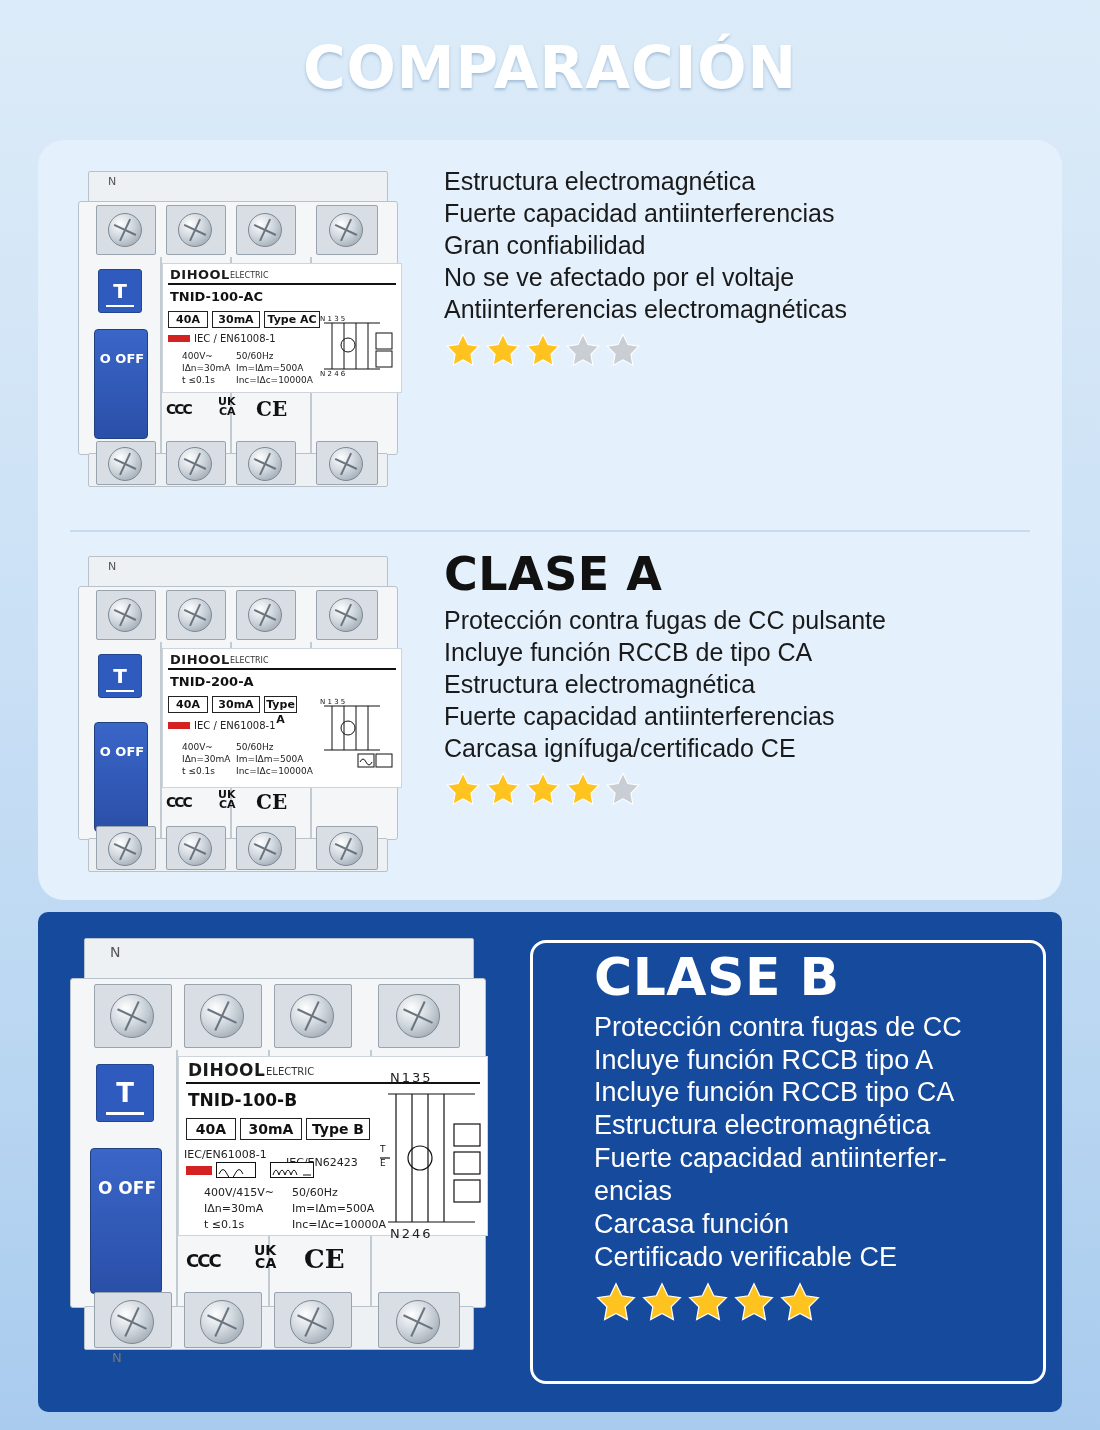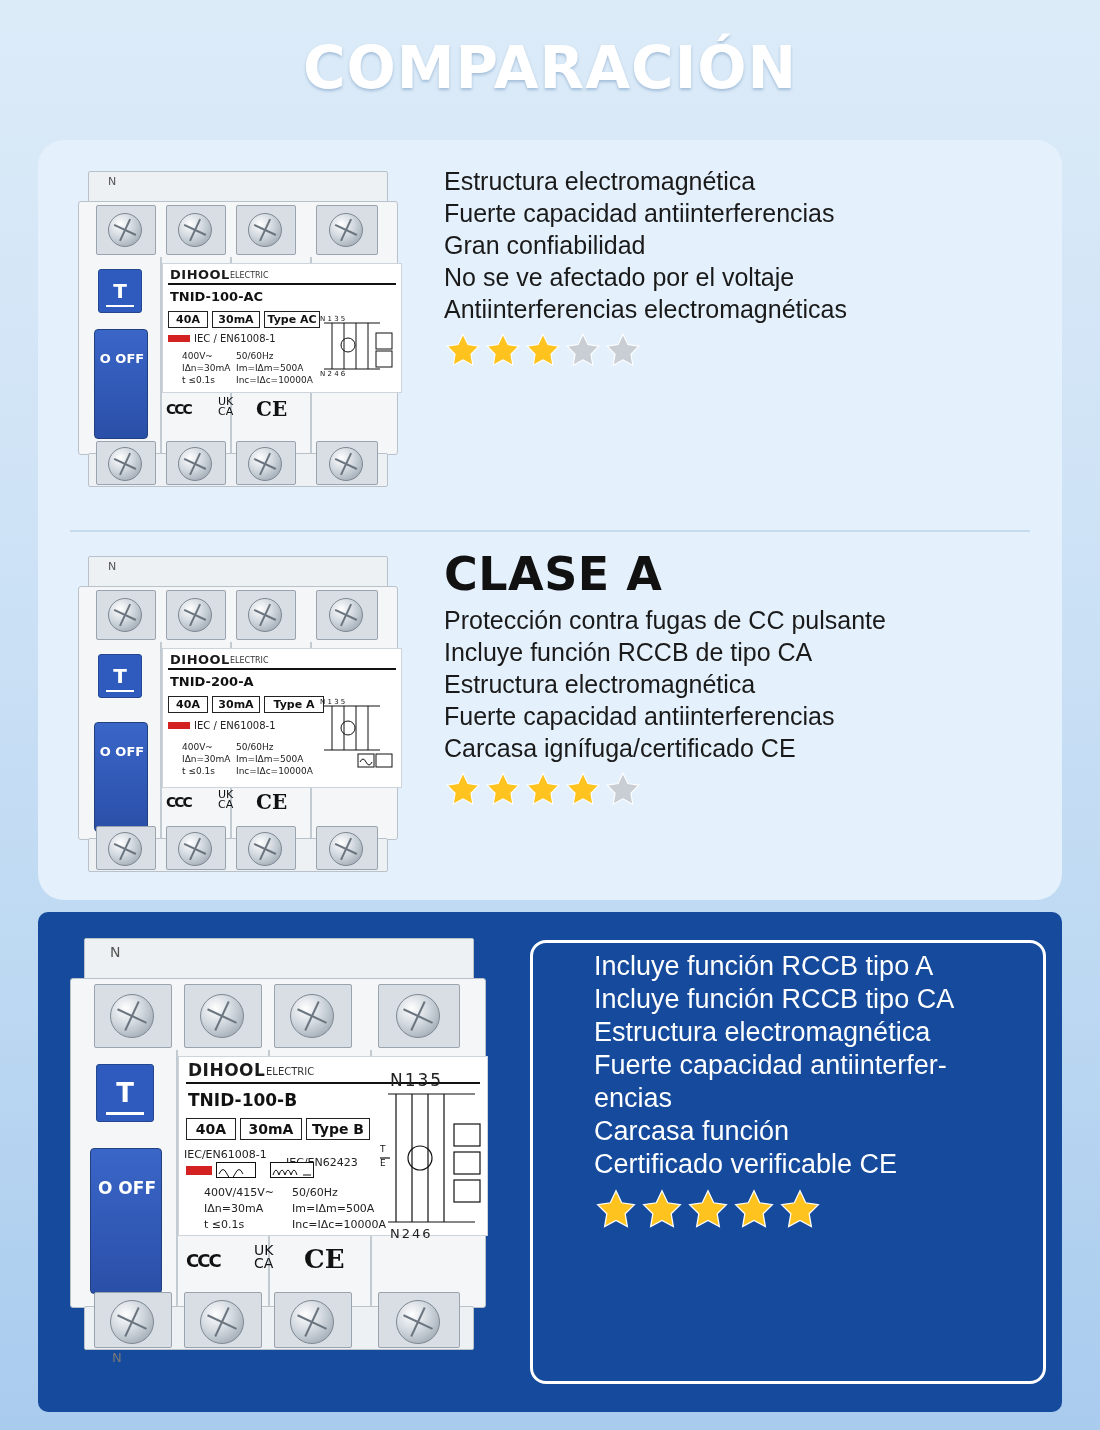--- a/index.html
+++ b/index.html
@@ -208,24 +208,24 @@
   .ccc {
     position: absolute;
     font-family: "DejaVu Sans", sans-serif;
     font-weight: bold;
     color: #111;
     letter-spacing: -2px;
   }
   .uk {
     position: absolute;
     font-family: "DejaVu Sans", sans-serif;
-    font-weight: normal;
+    font-weight: bold;
     color: #111;
     line-height: 0.95;
-    text-align: center;
+    text-align: right;
   }
   .schem { position: absolute; }
   .divn { position: absolute; background: #c2cad2; }
   .n-mark {
     position: absolute;
     font-family: "DejaVu Sans", sans-serif;
     color: #555;
   }
 </style>
 </head>
@@ -358,21 +358,21 @@
       <div class="divn" style="left:240px;top:92px;width:2px;height:196px;"></div>
 
       <div class="label-plate" style="left:92px;top:98px;width:240px;height:140px;"></div>
       <div class="brand" style="left:100px;top:102px;font-size:13px;">DIHOOL</div>
       <div class="brand-sub" style="left:160px;top:106px;font-size:8px;">ELECTRIC</div>
       <div class="blackline" style="left:98px;top:118px;width:228px;height:1.5px;"></div>
       <div class="model" style="left:100px;top:124px;font-size:13px;">TNID-200-A</div>
 
       <div class="spec-badge" style="left:98px;top:146px;width:40px;height:17px;font-size:11px;line-height:15px;">40A</div>
       <div class="spec-badge" style="left:142px;top:146px;width:48px;height:17px;font-size:11px;line-height:15px;">30mA</div>
-      <div class="spec-badge" style="left:194px;top:146px;width:60px;height:17px;font-size:11px;line-height:15px;">Type A</div>
+      <div class="spec-badge" style="left:194px;top:146px;width:33px;height:17px;font-size:11px;line-height:15px;">Type A</div>
 
       <div class="redline" style="left:98px;top:172px;width:22px;height:7px;"></div>
       <div class="tiny" style="left:124px;top:170px;font-size:10px;">IEC / EN61008-1</div>
 
       <div class="tiny" style="left:112px;top:192px;font-size:9px;">400V~</div>
       <div class="tiny" style="left:166px;top:192px;font-size:9px;">50/60Hz</div>
       <div class="tiny" style="left:112px;top:204px;font-size:9px;">IΔn=30mA</div>
       <div class="tiny" style="left:166px;top:204px;font-size:9px;">Im=IΔm=500A</div>
       <div class="tiny" style="left:112px;top:216px;font-size:9px;">t ≤0.1s</div>
       <div class="tiny" style="left:166px;top:216px;font-size:9px;">Inc=IΔc=10000A</div>
@@ -484,21 +484,21 @@
         <line x1="33" y1="13" x2="41" y2="13" stroke="#111"></line>
       </svg>
 
       <div class="tiny" style="left:144px;top:256px;font-size:11px;">400V/415V~</div>
       <div class="tiny" style="left:232px;top:256px;font-size:11px;">50/60Hz</div>
       <div class="tiny" style="left:144px;top:272px;font-size:11px;">IΔn=30mA</div>
       <div class="tiny" style="left:232px;top:272px;font-size:11px;">Im=IΔm=500A</div>
       <div class="tiny" style="left:144px;top:288px;font-size:11px;">t ≤0.1s</div>
       <div class="tiny" style="left:232px;top:288px;font-size:11px;">Inc=IΔc=10000A</div>
 
-      <div class="tiny" style="left:330px;top:140px;font-size:17px;letter-spacing:2px;">N135</div>
+      <div class="tiny" style="left:330px;top:140px;font-size:13px;letter-spacing:2px;">N135</div>
       <svg class="schem" style="left:320px;top:158px;" width="110" height="140" viewBox="0 0 110 140">
         <g stroke="#111" stroke-width="1.2" fill="none">
           <line x1="8" y1="6" x2="95" y2="6"></line>
           <line x1="8" y1="134" x2="95" y2="134"></line>
           <line x1="16" y1="6" x2="16" y2="134"></line>
           <line x1="32" y1="6" x2="32" y2="134"></line>
           <line x1="48" y1="6" x2="48" y2="134"></line>
           <line x1="64" y1="6" x2="64" y2="134"></line>
           <rect x="74" y="36" width="26" height="22"></rect>
           <rect x="74" y="64" width="26" height="22"></rect>
@@ -528,20 +528,22 @@
       <div class="terminal" style="left:318px;top:362px;width:82px;height:56px;"></div>
       <div class="screw" style="left:50px;top:370px;width:44px;height:44px;"></div>
       <div class="screw" style="left:140px;top:370px;width:44px;height:44px;"></div>
       <div class="screw" style="left:230px;top:370px;width:44px;height:44px;"></div>
       <div class="screw" style="left:336px;top:370px;width:44px;height:44px;"></div>
       <div class="n-mark" style="left:52px;top:420px;font-size:13px;color:#777;">N</div>
     </div>
   </div>
 
   <div class="text-col" style="padding-left:74px;padding-top:20px;">
+    <div class="class-title">CLASE B</div>
+    <div class="feature">Protección contra fugas de CC</div>
     <div class="feature">Incluye función RCCB tipo A</div>
     <div class="feature">Incluye función RCCB tipo CA</div>
     <div class="feature">Estructura electromagnética</div>
     <div class="feature">Fuerte capacidad antiinterfer-
 encias</div>
     <div class="feature">Carcasa función</div>
     <div class="feature">Certificado verificable CE</div>
     <div class="stars"><svg class="star big" viewBox="0 0 24 24">
           <polygon points="12,2 15.1,8.6 22,9.6 17,14.6 18.2,21.6 12,18.2 5.8,21.6 7,14.6 2,9.6 8.9,8.6" fill="#ffc31f" stroke="#ffffff" stroke-width="0.7"></polygon>
         </svg><svg class="star big" viewBox="0 0 24 24">

